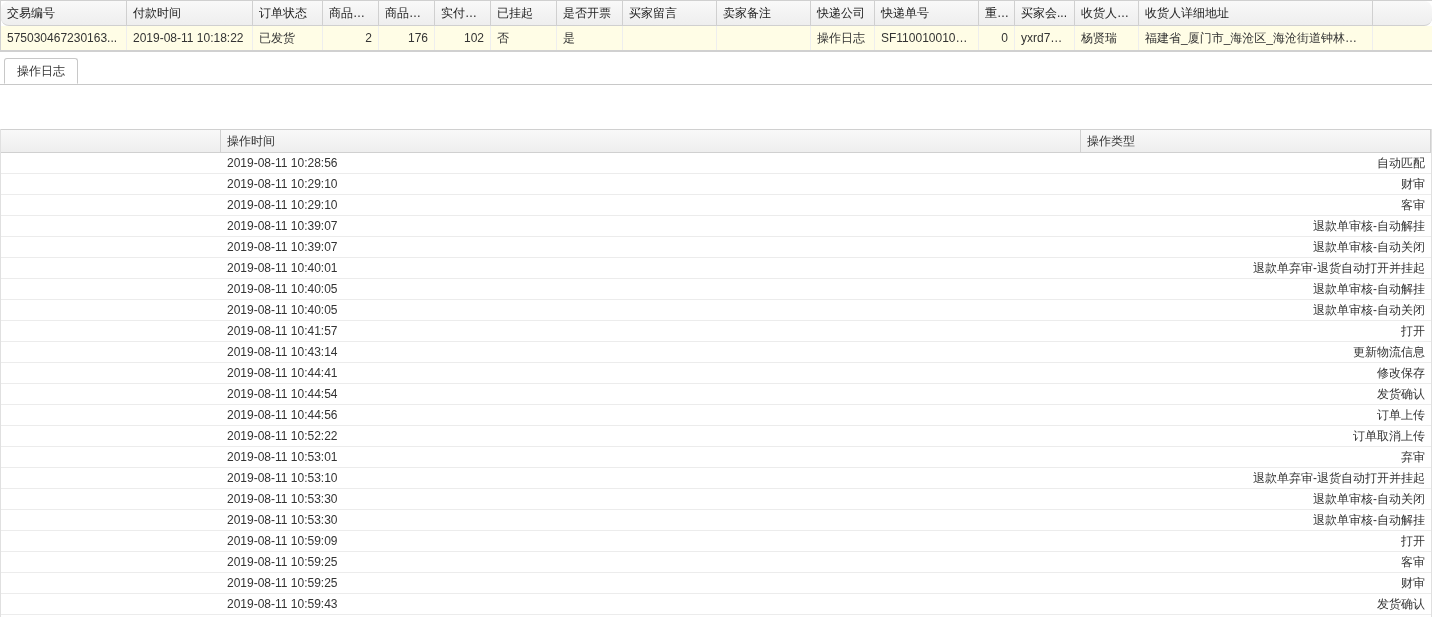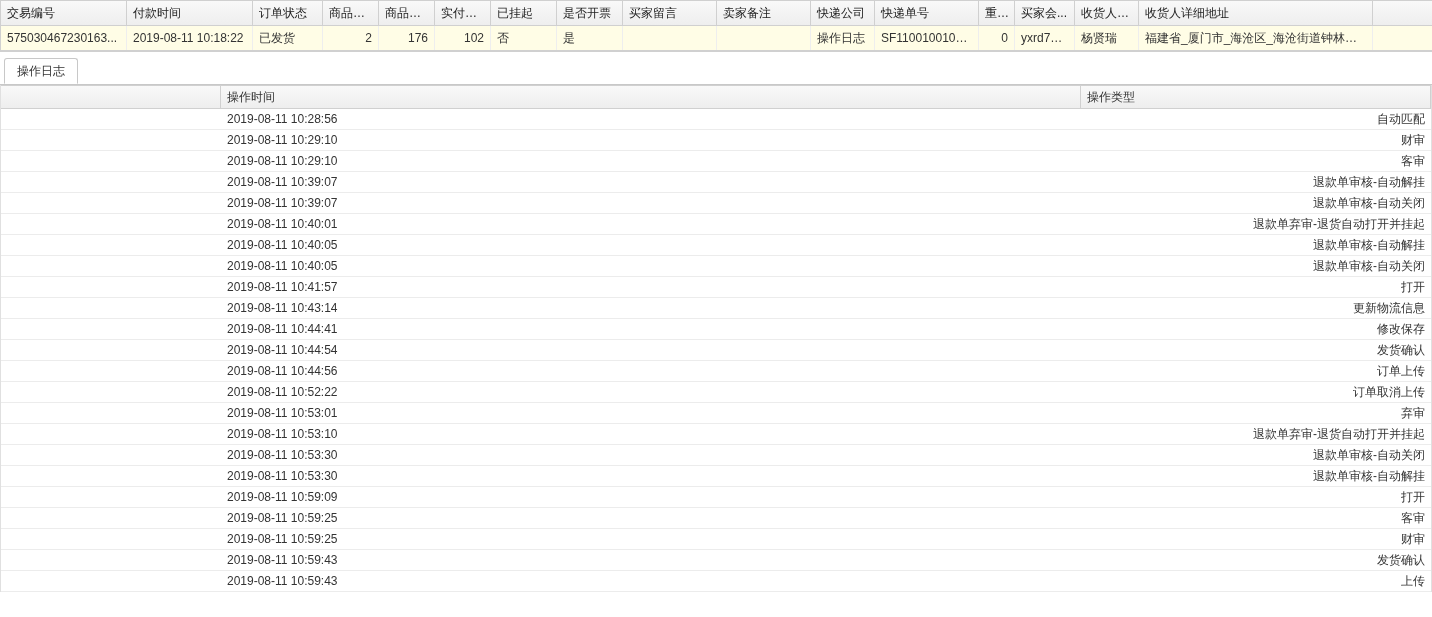--- a/index.html
+++ b/index.html
@@ -11,20 +11,21 @@
       width: 1432px;
     }
     .order-grid {
       border: 1px solid #d0d0d0;
       border-right: none;
     }
     .order-header {
       display: flex;
       background: linear-gradient(#f9f9f9,#eeeeee);
       border-bottom: 1px solid #d0d0d0;
+      border-radius: 8px;
     }
     .order-header .hcell {
       padding: 4px 6px;
       border-right: 1px solid #d0d0d0;
       white-space: nowrap;
       overflow: hidden;
       text-overflow: ellipsis;
       font-weight: normal;
       color: #222;
       height: 24px;
@@ -69,20 +70,21 @@
     }
     .log-grid {
       border-left: 1px solid #e0e0e0;
       border-right: 1px solid #e0e0e0;
     }
     .log-header {
       display: flex;
       background: linear-gradient(#f9f9f9,#eeeeee);
       border-bottom: 1px solid #d0d0d0;
       border-top: 1px solid #d0d0d0;
+      margin-top: 44px;
     }
     .log-header .hcell {
       padding: 3px 6px;
       border-right: 1px solid #d0d0d0;
       white-space: nowrap;
       overflow: hidden;
       height: 22px;
       line-height: 16px;
     }
     .log-row {

